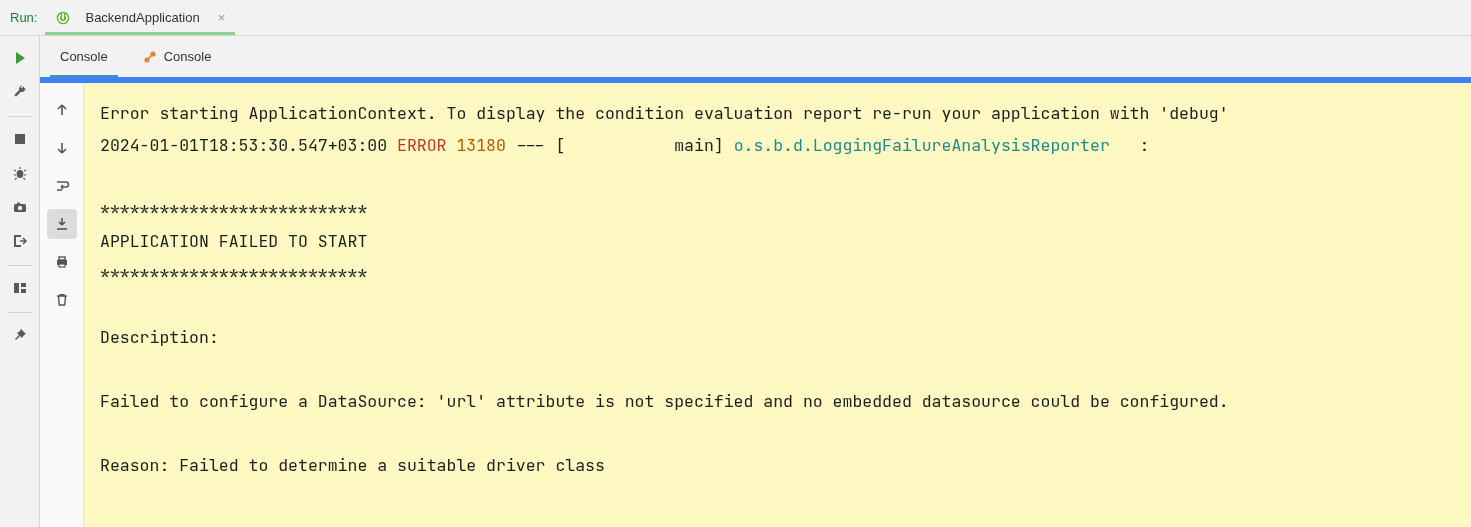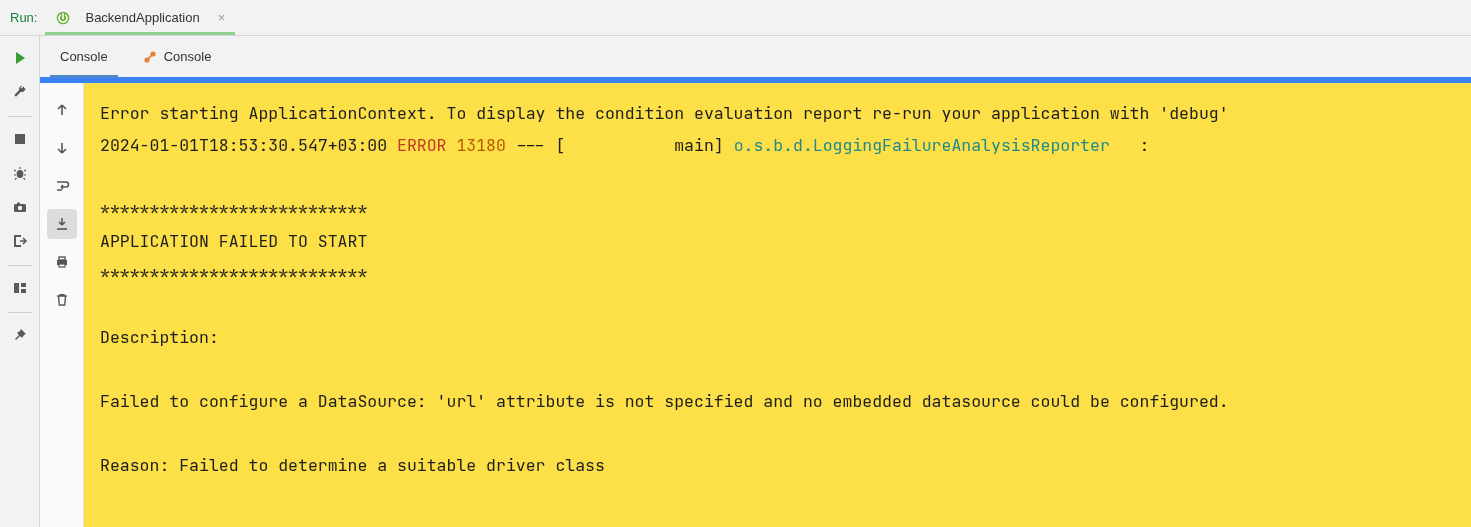--- a/index.html
+++ b/index.html
@@ -79,21 +79,21 @@
   }
   .tab.active::after {
     content: '';
     position: absolute;
     left: 0; right: 0; bottom: -1px;
     height: 3px;
     background: #4a88c7;
   }
   .tab-icon { margin-right: 6px; display:flex; }
   .tab-icon svg { display:block; }
-  .content-row { flex: 1; display: flex; background: #fde047; }
+  .content-row { flex: 1; display: flex; background: #fef9c3; }
   .gutter {
     width: 44px;
     background: #fafafa;
     border-right: 1px solid #e5e5e5;
     display: flex;
     flex-direction: column;
     align-items: center;
     padding-top: 12px;
   }
   .gutter-btn {

